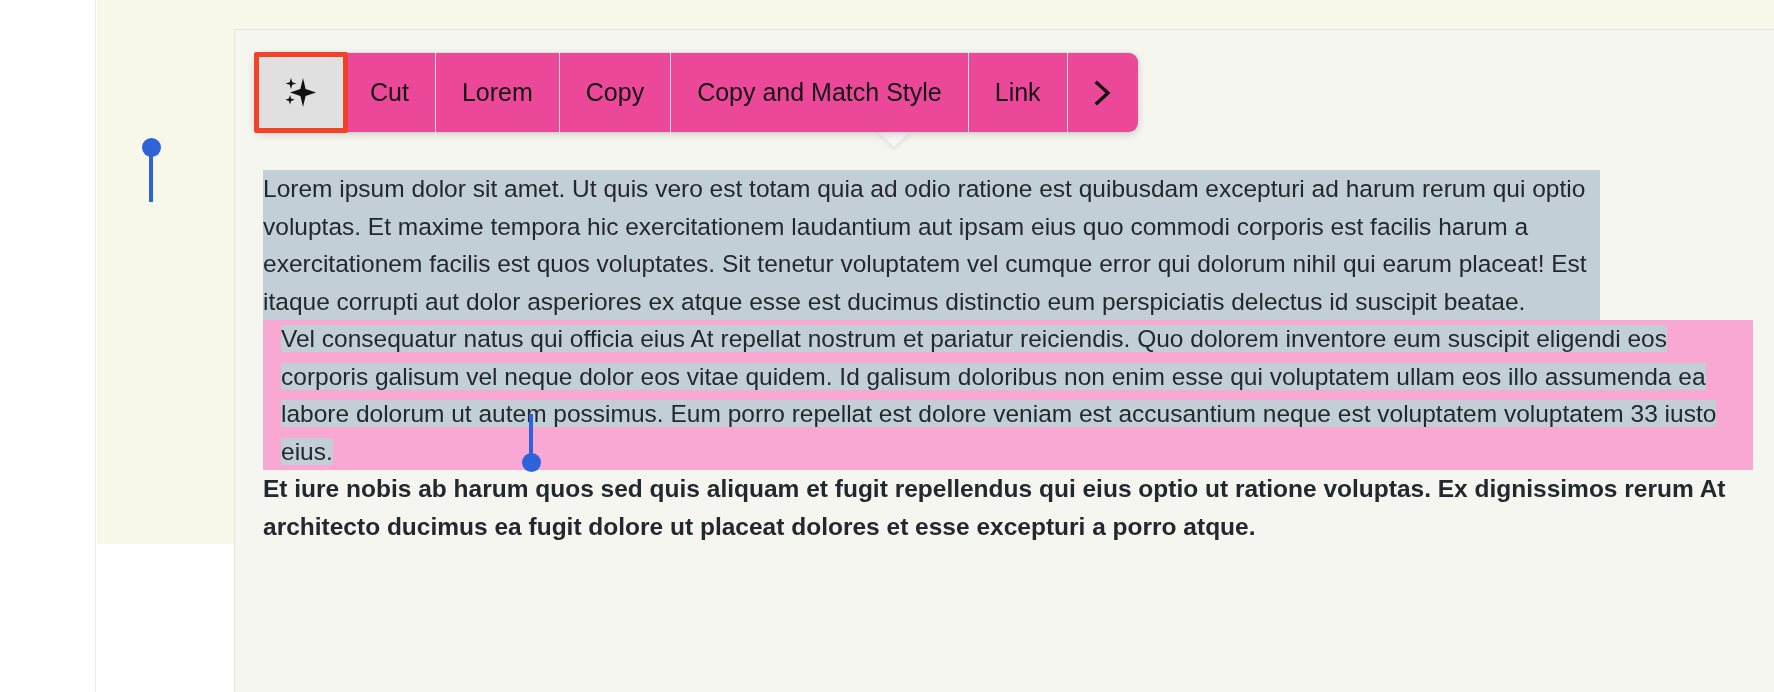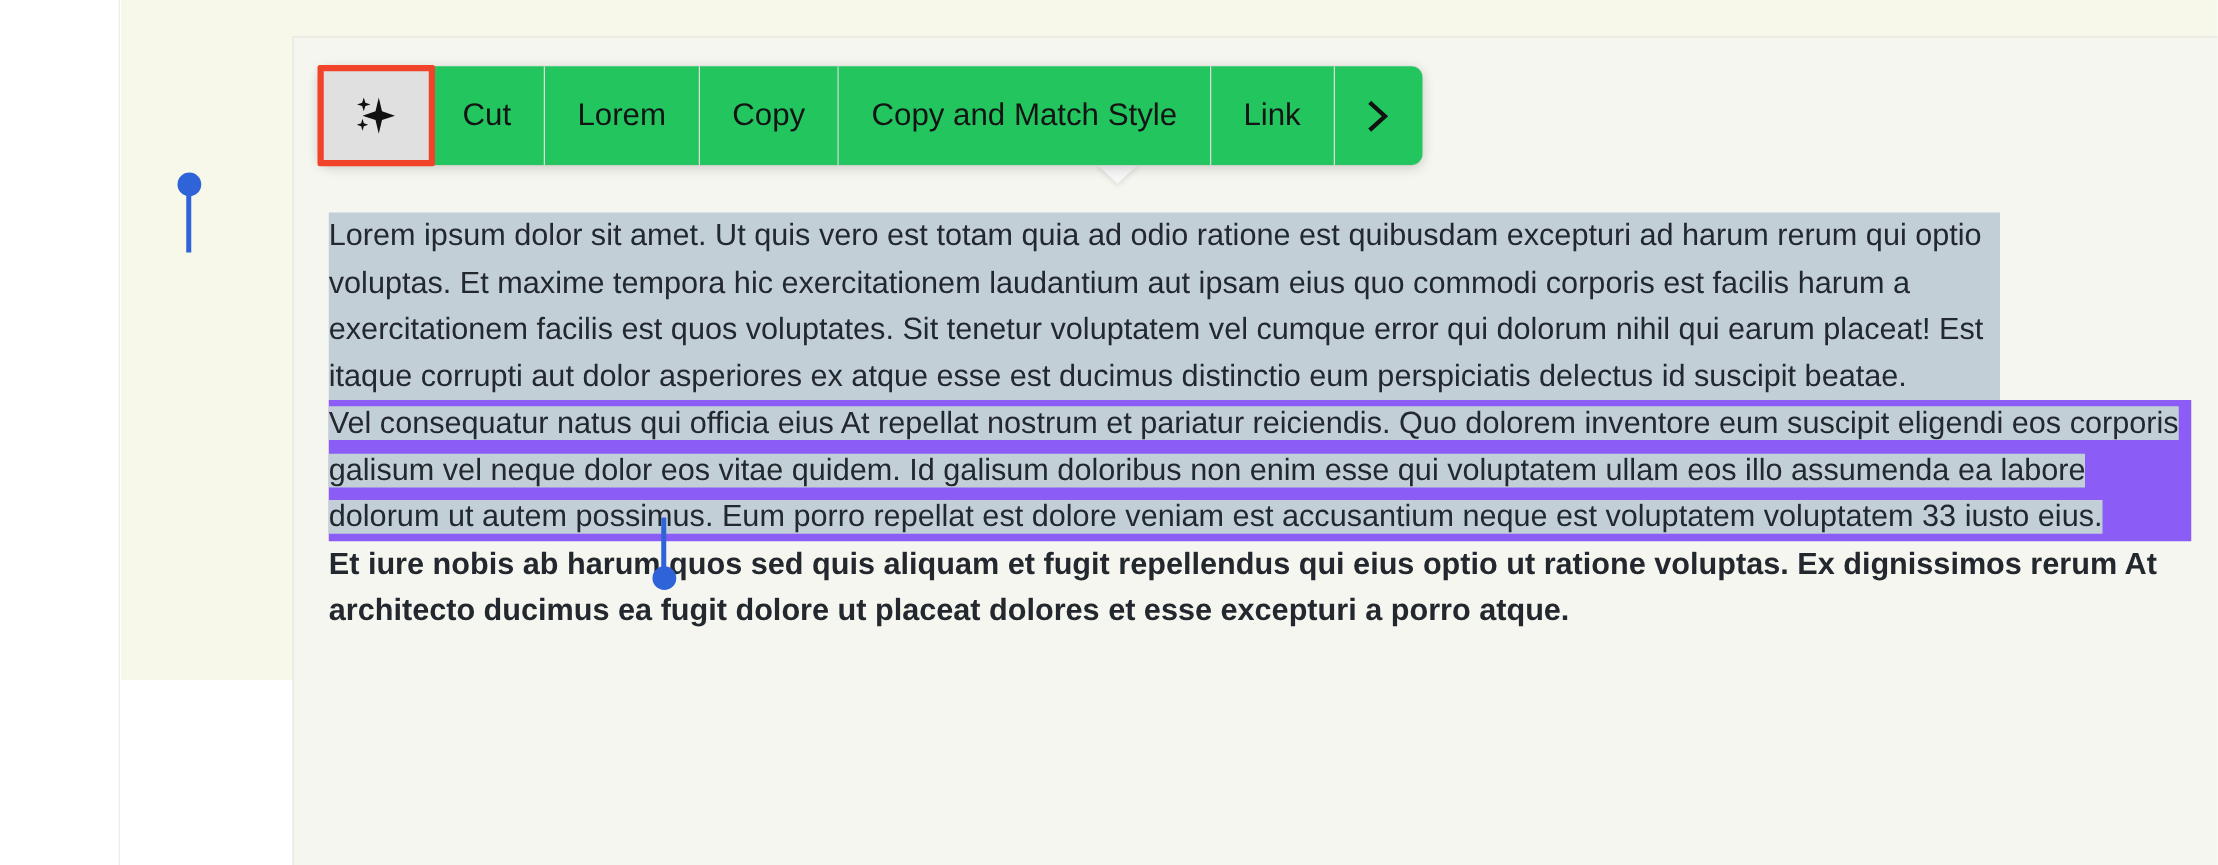--- a/index.html
+++ b/index.html
@@ -75,22 +75,23 @@
     display: block;
     background: #c2cfd7;
     width: 1337px;
   }
 
   .para-plain { display: block; font-weight: bold; }
 
   
   .sel-last-line {
     display: inline-block;
-    background: #8b5cf6;
+    background: #f9a8d4;
     padding-right: 2px;
+    padding-left: 18px;
   }
 
   
   .handle-start, .handle-end {
     position: absolute;
     width: 4px;
     background: #2f63d8;
     z-index: 40;
   }
   .handle-start { left: 149px; top: 154px; height: 48px; }
@@ -122,21 +123,21 @@
 
   .ctx-item {
     display: flex;
     align-items: center;
     justify-content: center;
     padding: 0 26px;
     font-size: 25px;
     color: #141414;
     white-space: nowrap;
     border-right: 1px solid #dcdcdc;
-    background: #22c55e;
+    background: #ec4899;
     cursor: default;
   }
   .ctx-item:last-child { border-right: none; }
 
   .ctx-item.first {
     border-top-left-radius: 9px;
     border-bottom-left-radius: 9px;
   }
   .ctx-item.last {
     border-top-right-radius: 9px;

